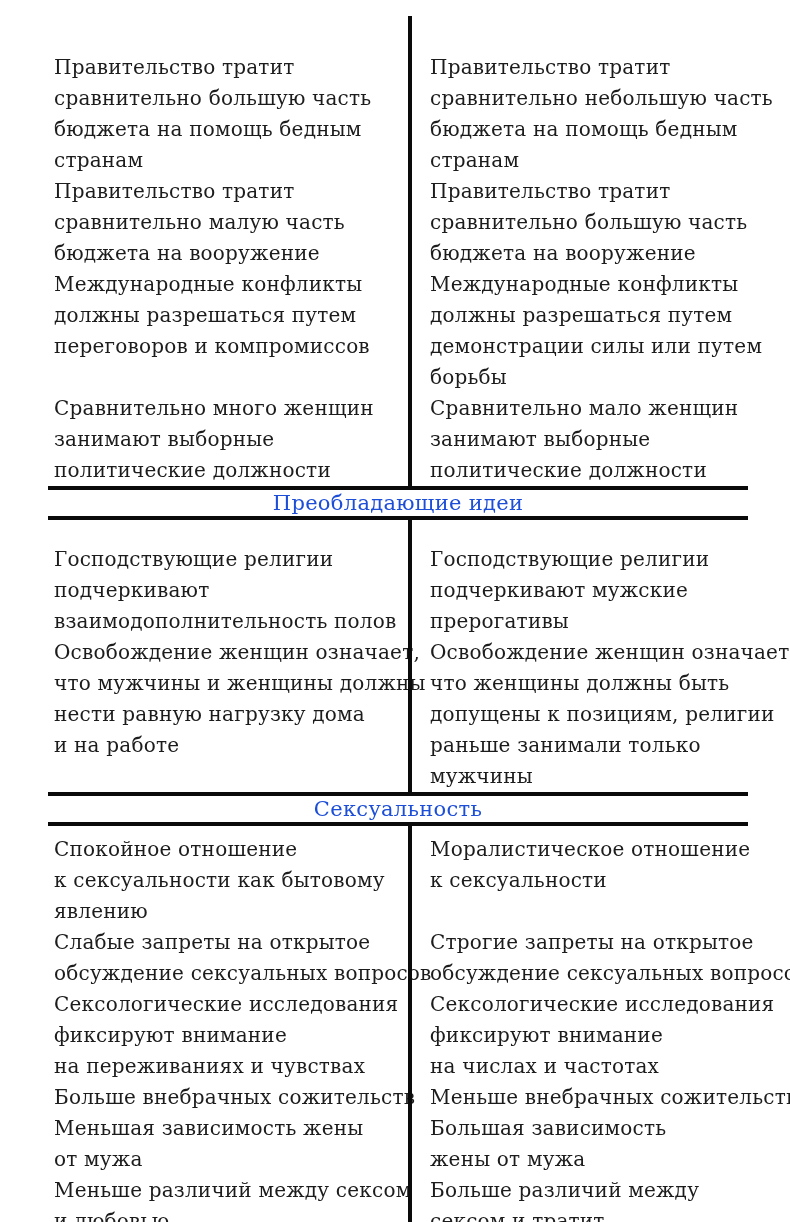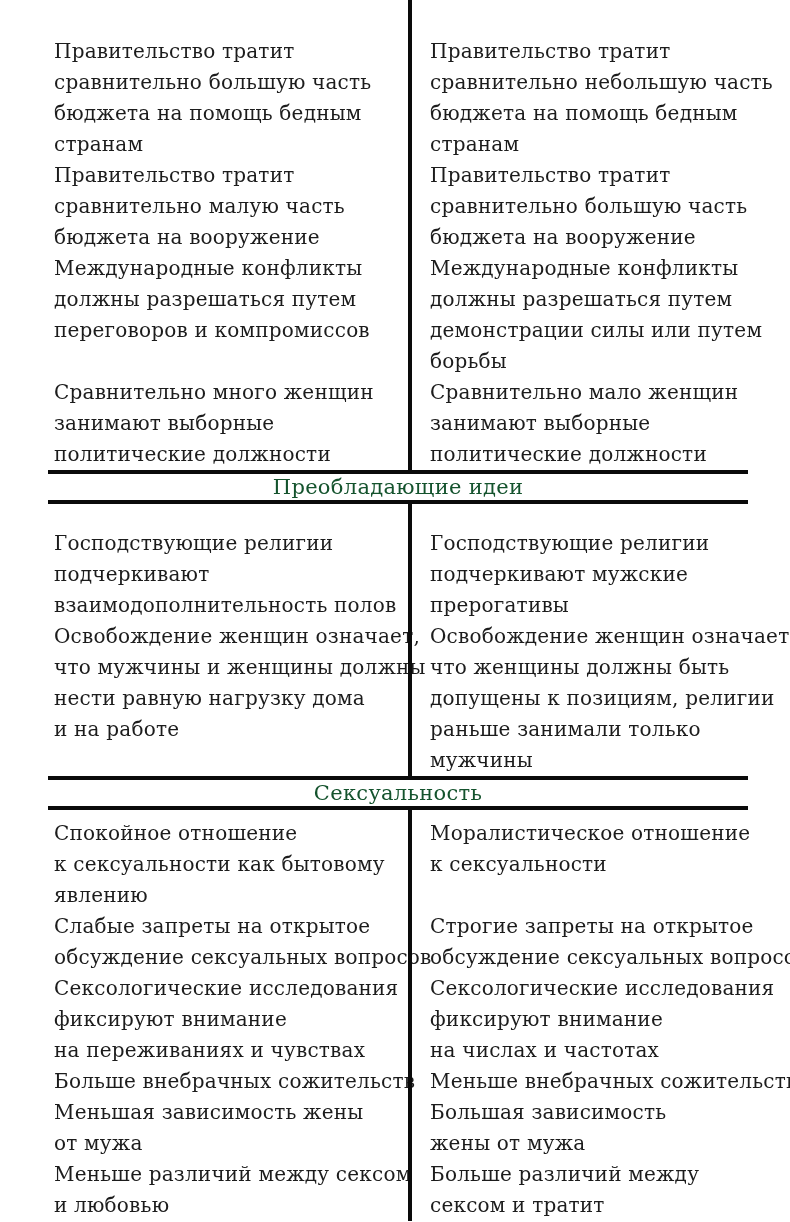--- a/index.html
+++ b/index.html
@@ -22,21 +22,21 @@
   }
   .tbody::before {
     content: "";
     position: absolute;
     left: 408px;
     top: 0;
     bottom: 0;
     width: 4px;
     background: #0a0a0a;
   }
-  #sec0 { padding-top: 36px; }
+  #sec0 { padding-top: 36px; margin-top: 16px; }
   #sec1 { padding-top: 24px; }
   #sec2 { padding-top: 8px; }
 
   .row { display: flex; }
   .cell { box-sizing: border-box; }
   .cell.left {
     width: 408px;
     padding-left: 54px;
     padding-right: 4px;
   }
@@ -61,21 +61,21 @@
     border-top: 4px solid #0a0a0a;
     border-bottom: 4px solid #0a0a0a;
     text-align: center;
     height: 34px;
   }
   .htitle {
     display: inline-block;
     font-size: 21px;
     line-height: 26px;
     letter-spacing: 0.3px;
-    color: #14532d;
+    color: #1d4ed8;
   }
 </style>
 </head>
 <body>
 
 <div class="page">
 
   <section class="tbody" id="sec0">
       <div class="row">
         <div class="cell left">

